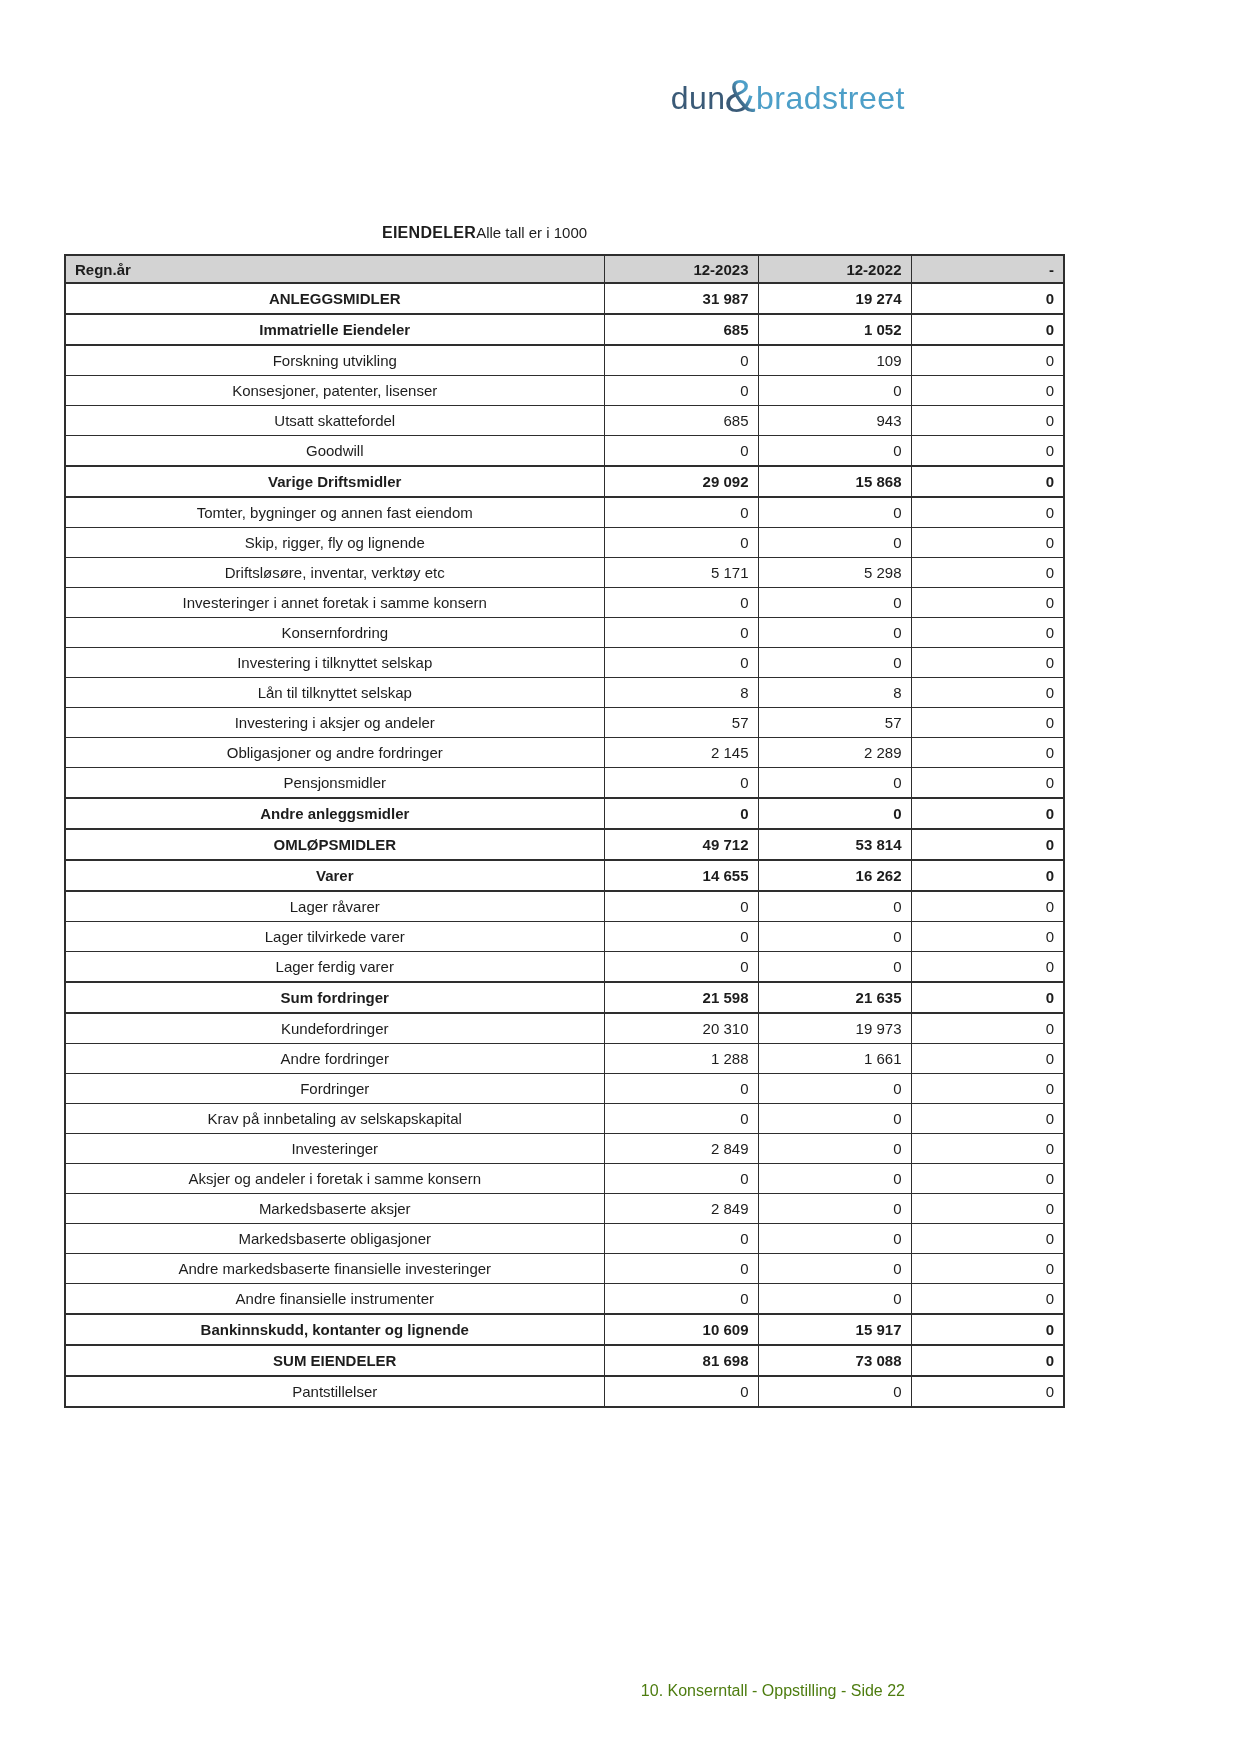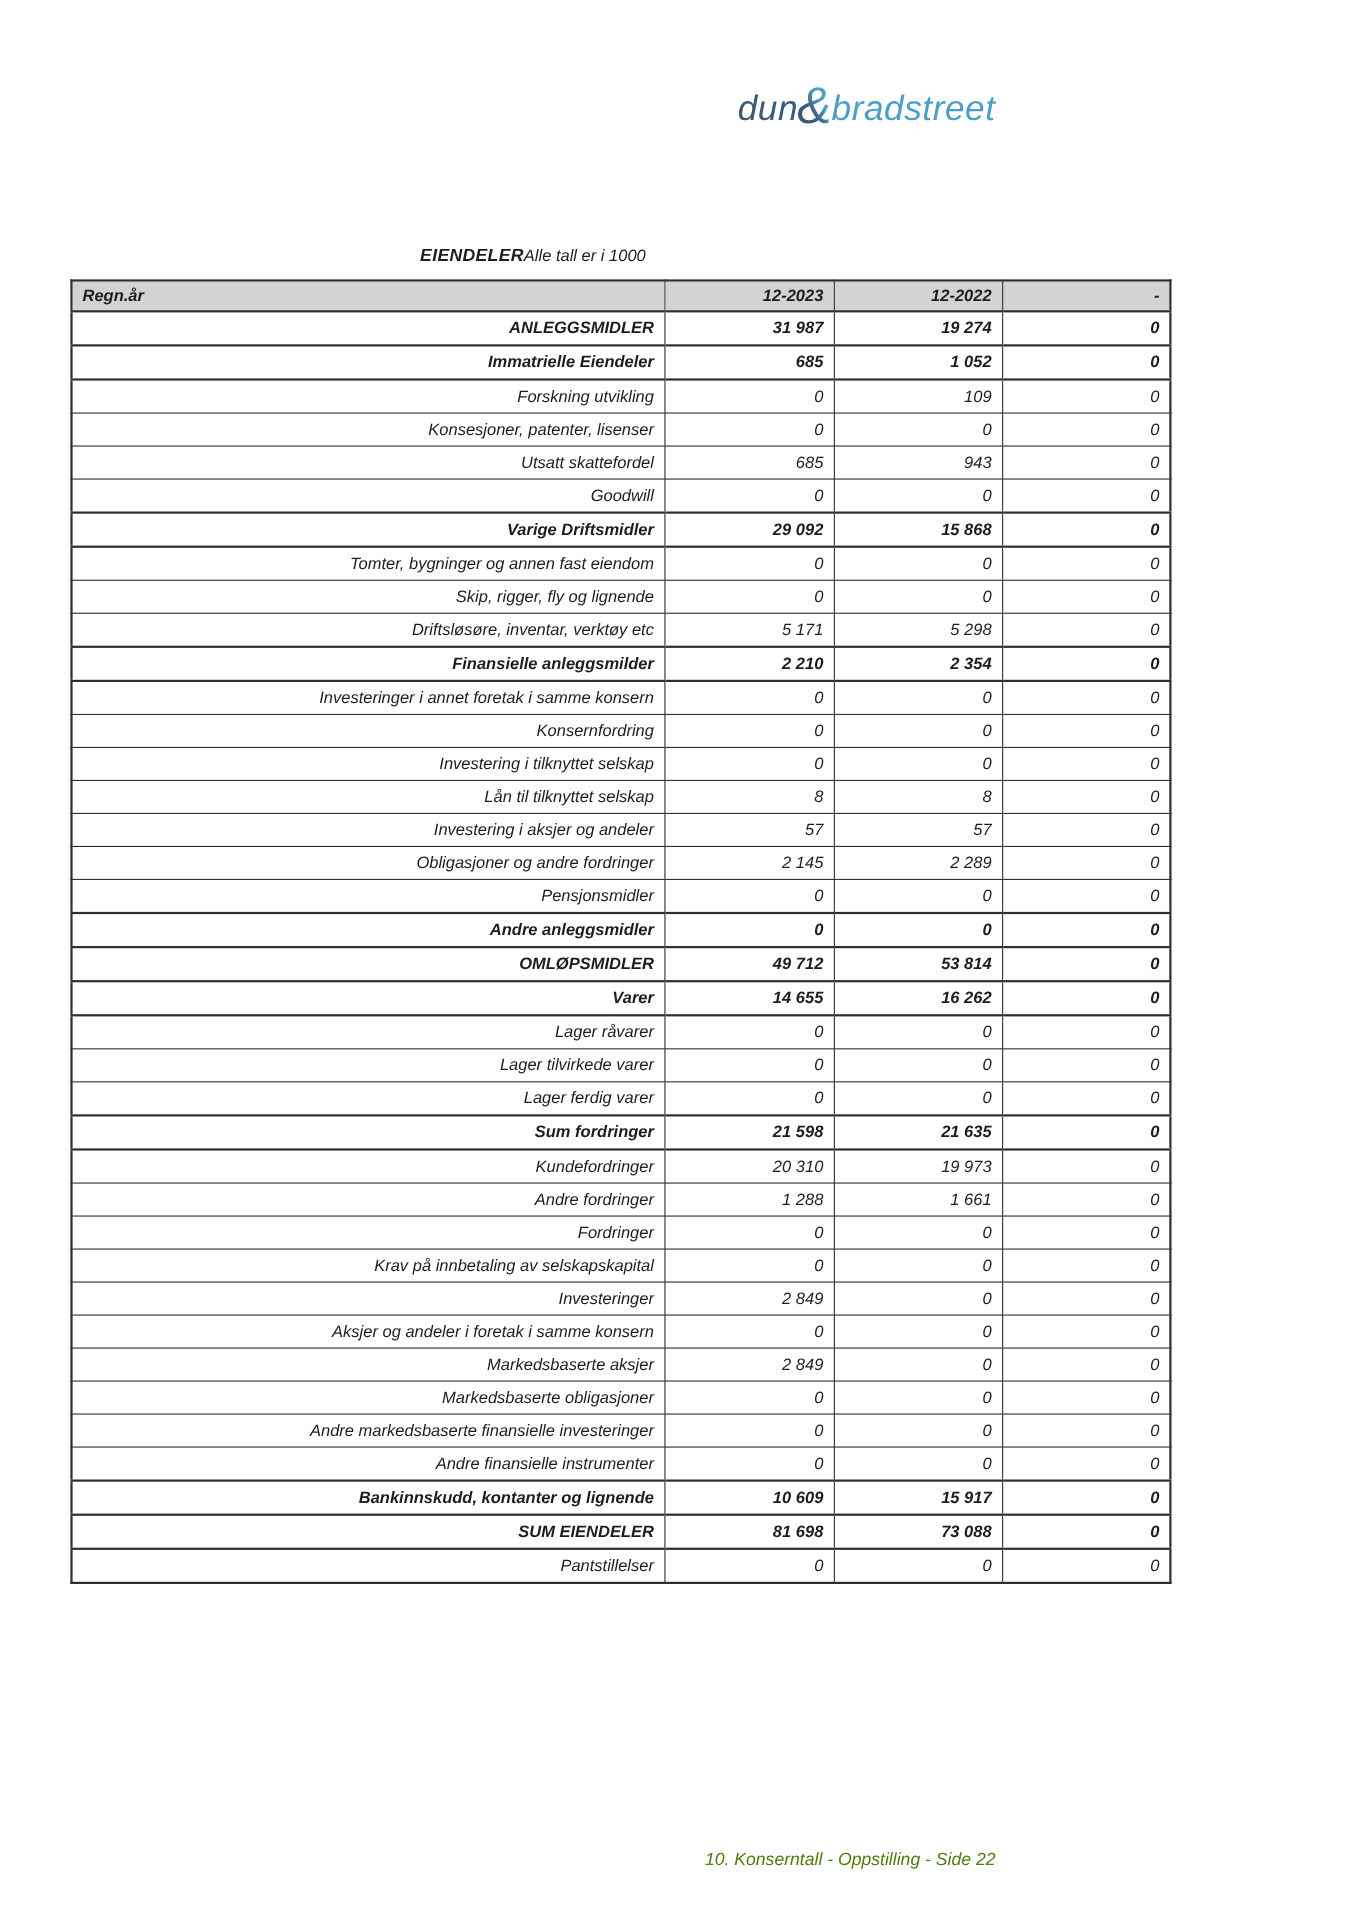--- a/index.html
+++ b/index.html
@@ -4,21 +4,21 @@
 <style>
   :root{
     --ink:#1d1d1d;
     --border:#2e2e2e;
     --head-bg:#d3d3d3;
     --brand-dark:#3a5a77;
     --brand-light:#4d9fc8;
   }
   html,body{margin:0;padding:0;background:#ffffff;}
   body{font-family:"Liberation Sans","DejaVu Sans",sans-serif;color:var(--ink);}
-  .page{position:relative;width:1083px;height:1754px;background:#ffffff;overflow:hidden;font-style:italic;}
+  .page{position:relative;width:1083px;height:1754px;background:#ffffff;overflow:hidden;}
 
   
   .logo{position:absolute;top:72px;right:178px;display:flex;align-items:center;white-space:nowrap;}
   .logo .word{font-size:32px;letter-spacing:0.5px;font-weight:400;line-height:1;}
   .logo .dun{color:var(--brand-dark);}
   .logo .brad{color:var(--brand-light);}
   .logo .amp{
     font-size:47px;line-height:1;font-weight:400;margin:0 0 4px -1px;
     background:linear-gradient(to bottom left,var(--brand-light) 38%,var(--brand-dark) 62%);
     -webkit-background-clip:text;background-clip:text;color:transparent;
@@ -43,21 +43,21 @@
     overflow:hidden;white-space:nowrap;
     vertical-align:middle;
   }
   table.balance thead th{
     background:var(--head-bg);
     font-weight:bold;text-align:right;height:26px;
     border-bottom:2px solid var(--border);
   }
   table.balance thead th.label{text-align:left;}
   table.balance td.num{text-align:right;}
-  table.balance td.label{text-align:right;}
+  table.balance td.label{text-align:center;}
   table.balance tr.section td{
     font-weight:bold;
     border-top:2px solid var(--border);
     border-bottom:2px solid var(--border);
   }
 
   
   .footer{position:absolute;right:178px;top:1682px;font-size:16px;color:#4d7c0f;}
 </style>
 </head>
@@ -145,26 +145,20 @@
           <td class="num">0</td>
           <td class="num">0</td>
           <td class="num">0</td>
         </tr>
         <tr>
           <td class="label">Driftsløsøre, inventar, verktøy etc</td>
           <td class="num">5 171</td>
           <td class="num">5 298</td>
           <td class="num">0</td>
         </tr>
-        <tr class="section">
-          <td class="label">Finansielle anleggsmilder</td>
-          <td class="num">2 210</td>
-          <td class="num">2 354</td>
-          <td class="num">0</td>
-        </tr>
         <tr>
           <td class="label">Investeringer i annet foretak i samme konsern</td>
           <td class="num">0</td>
           <td class="num">0</td>
           <td class="num">0</td>
         </tr>
         <tr>
           <td class="label">Konsernfordring</td>
           <td class="num">0</td>
           <td class="num">0</td>

